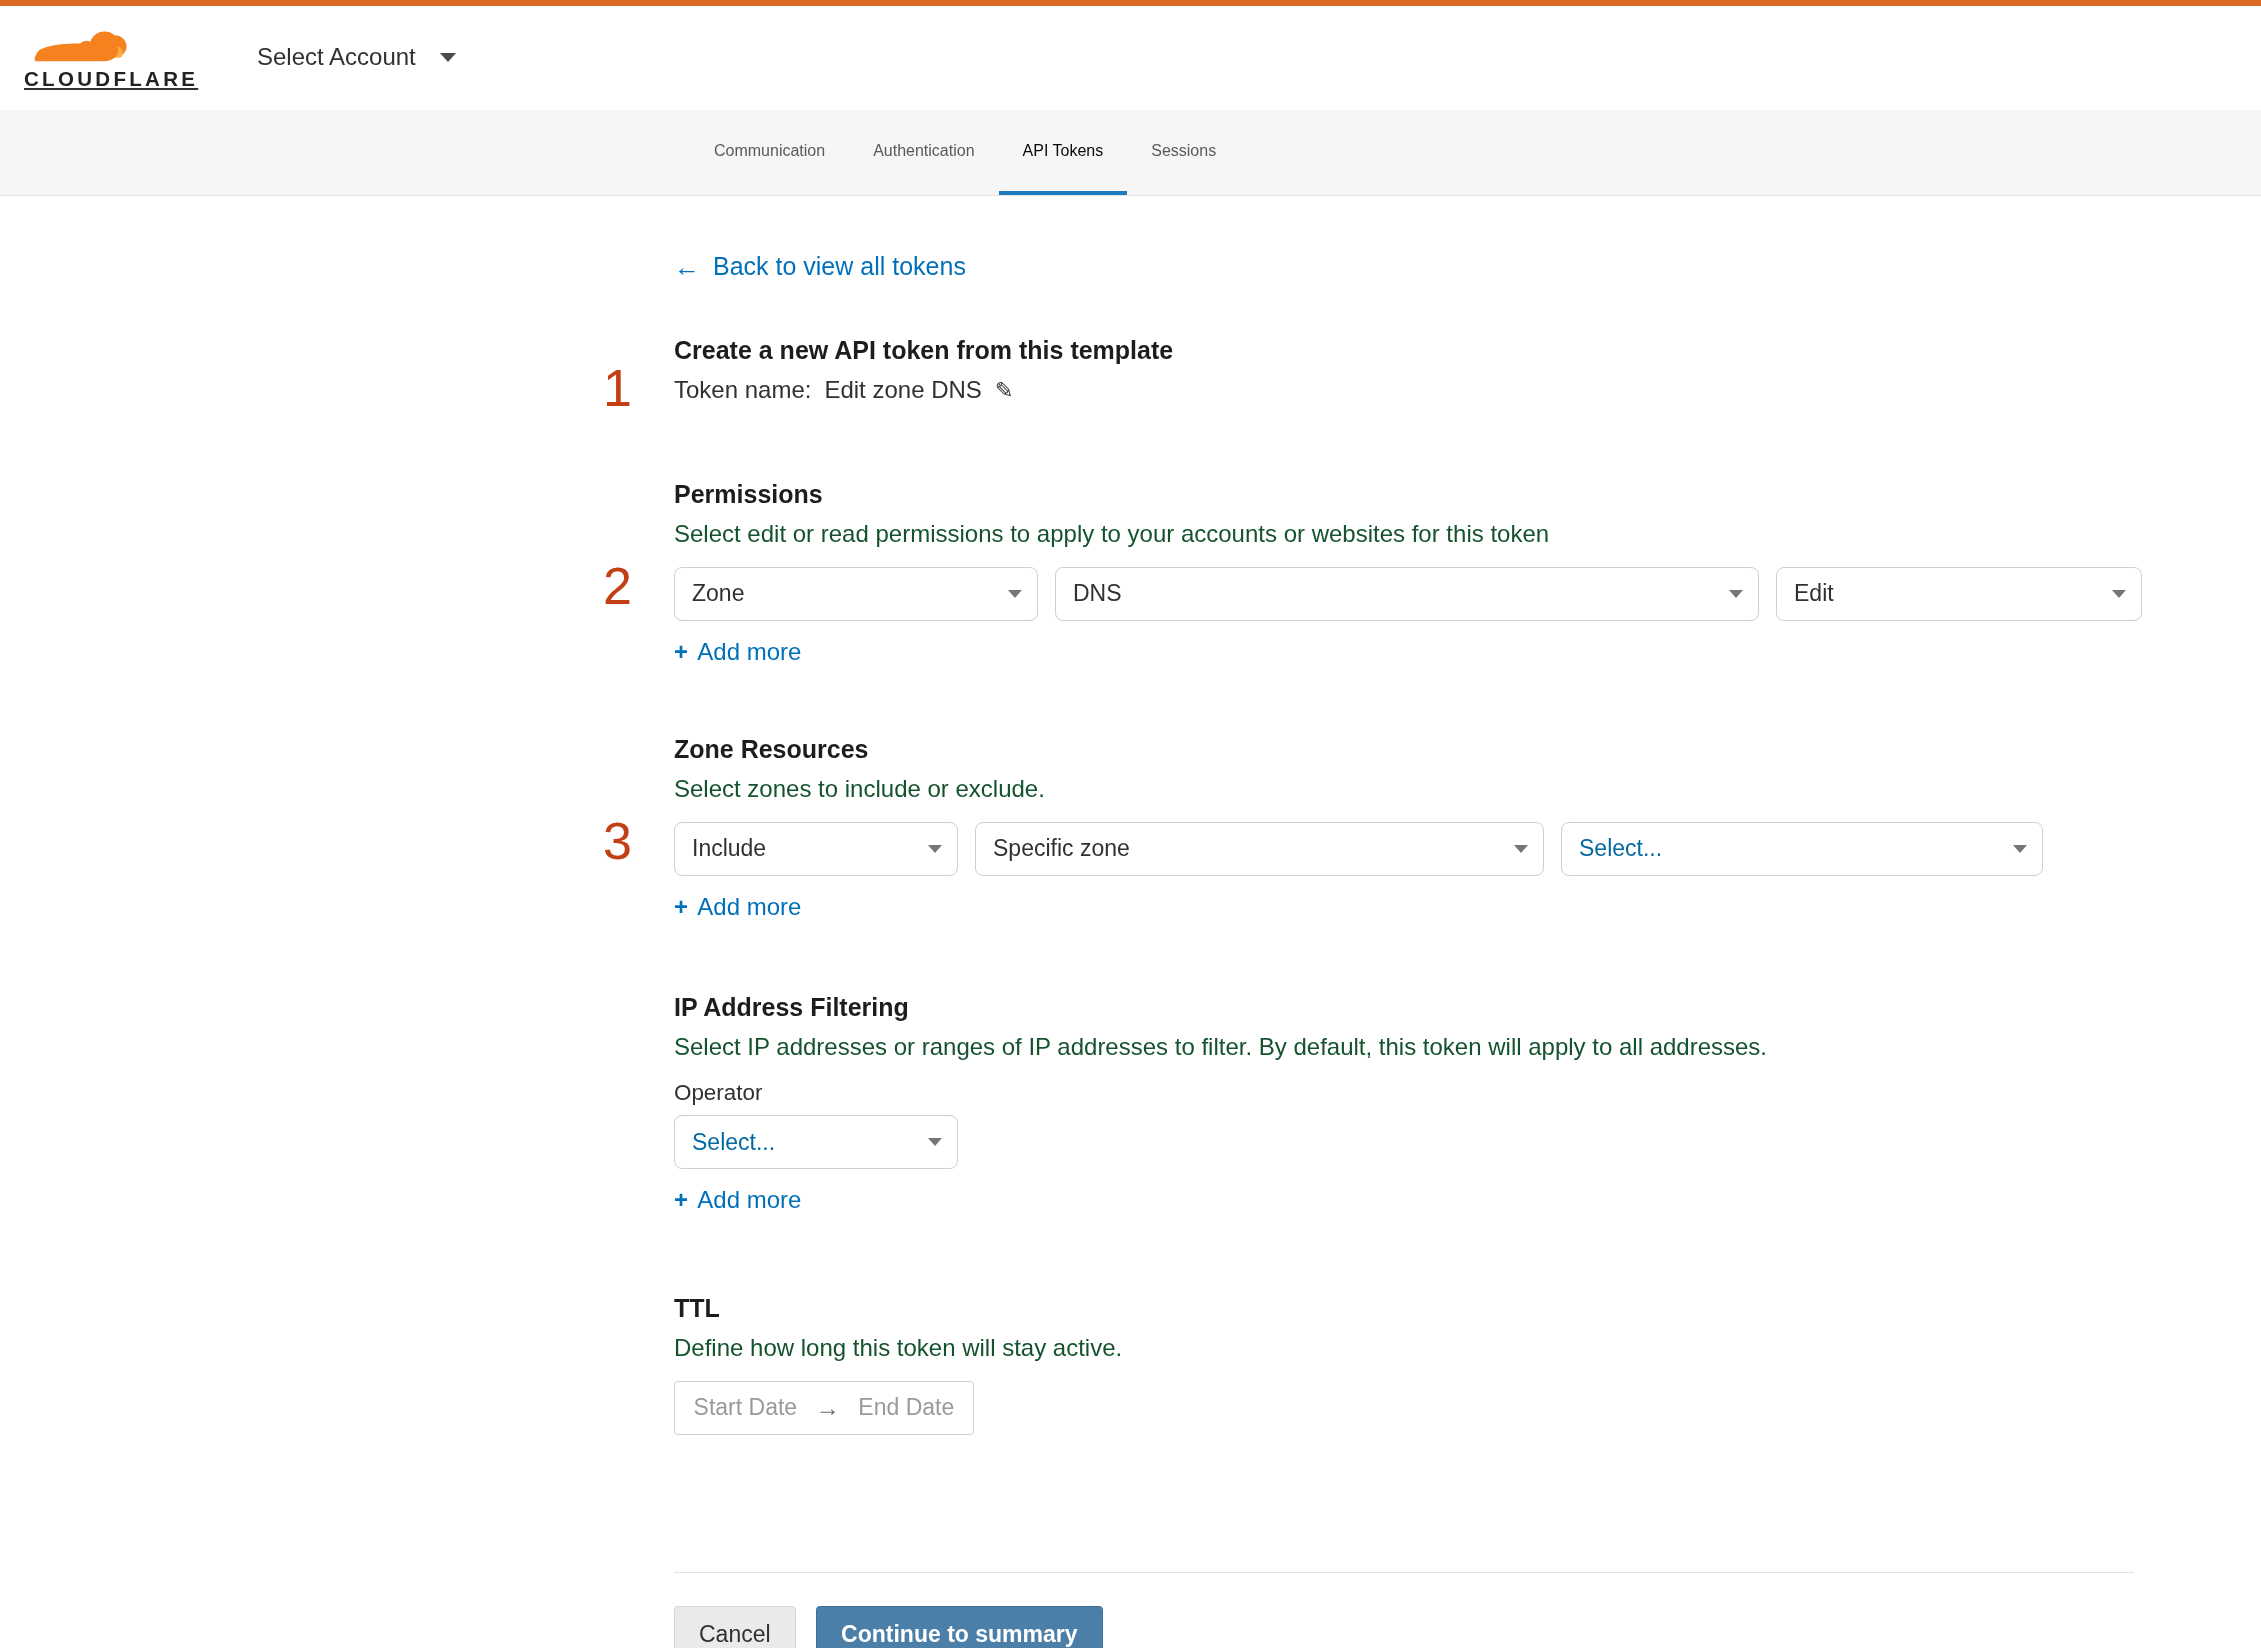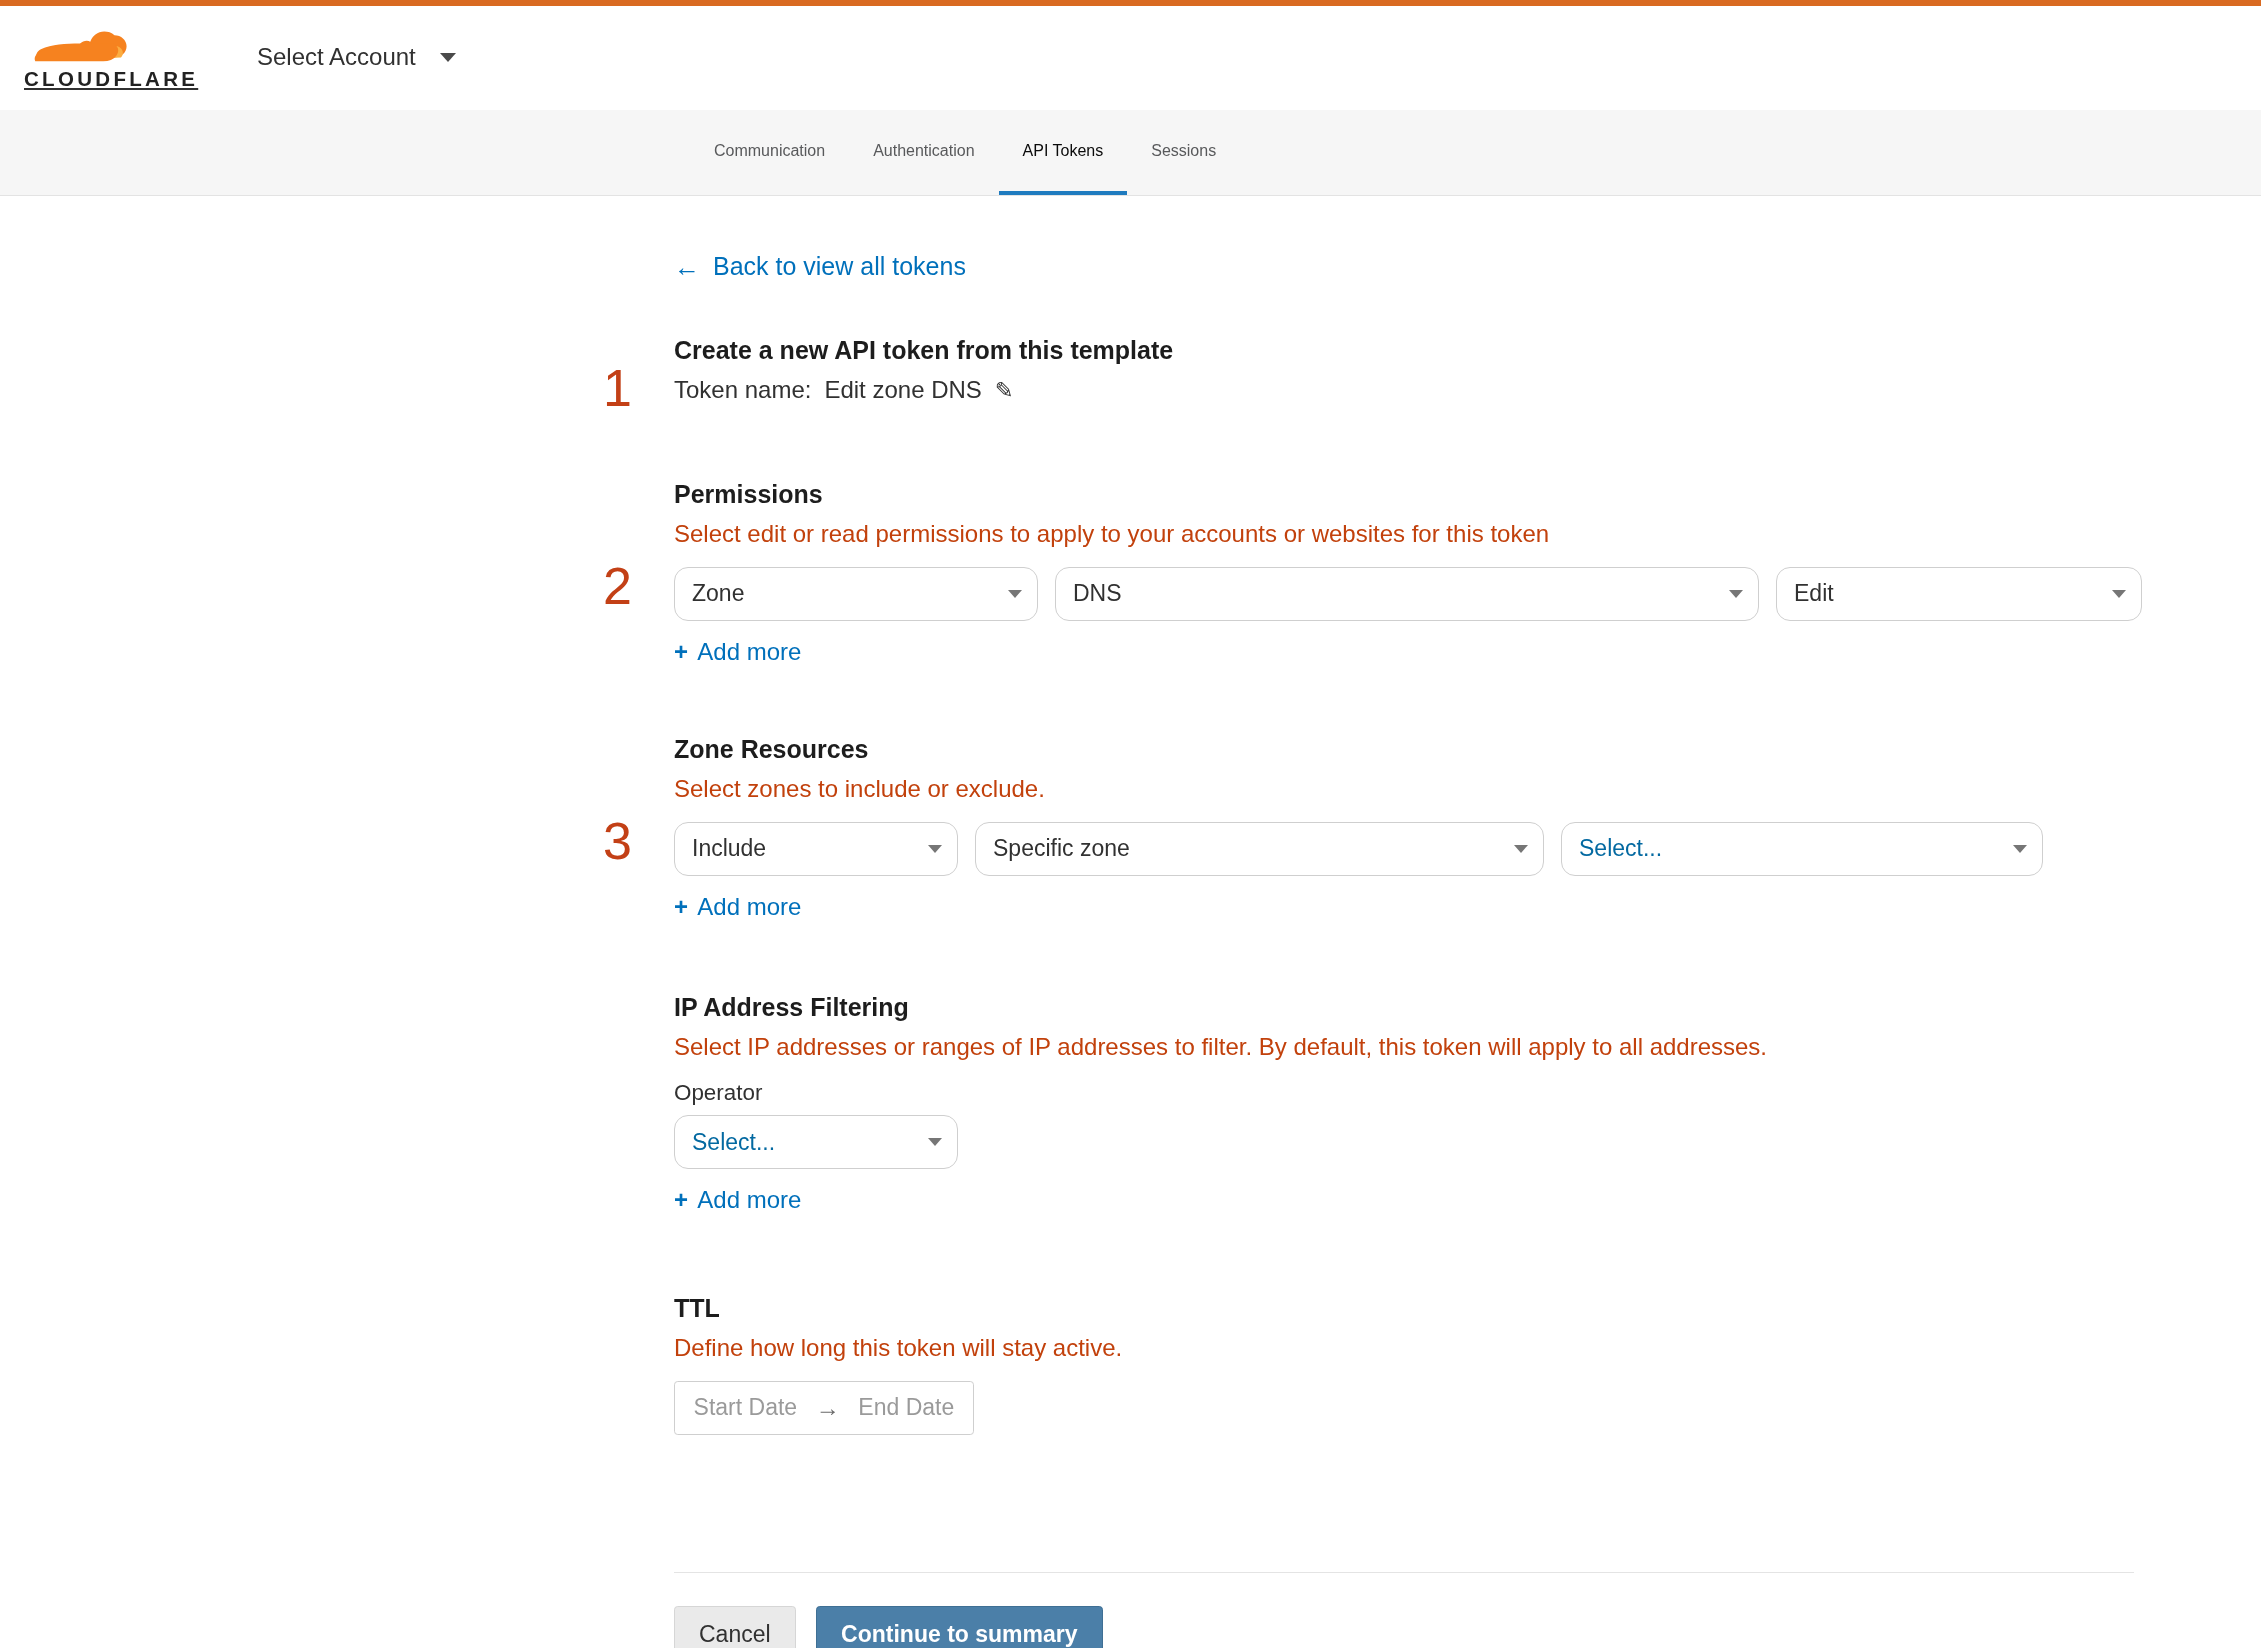--- a/index.html
+++ b/index.html
@@ -101,34 +101,34 @@
   }
   h3.sec-title {
     margin: 0 0 11.2px 0;
     font-size: 25px;
     font-weight: bold;
     color: #1d1d1d;
   }
   .sec-desc {
     margin: 0 0 18.6px 0;
     font-size: 24px;
-    color: #c2410c;
+    color: #14532d;
   }
   .token-name-row {
     display: flex; align-items: center; gap: 13px;
     font-size: 24px; color: #313131;
   }
   .pencil-icon { cursor: pointer; font-size: 22.4px; }
   
   .row { display: flex; gap: 17px; align-items: center; }
   .select {
     position: relative;
     height: 54px;
     border: 0.9px solid #cfcfcf;
-    border-radius: 14px;
+    border-radius: 8px;
     background: #fff;
     display: flex; align-items: center;
     padding: 0 45px 0 17px;
     font-size: 23px;
     color: #313131;
     cursor: pointer;
     white-space: nowrap;
     overflow: hidden;
   }
   .select.placeholder { color: #0369a1; }

